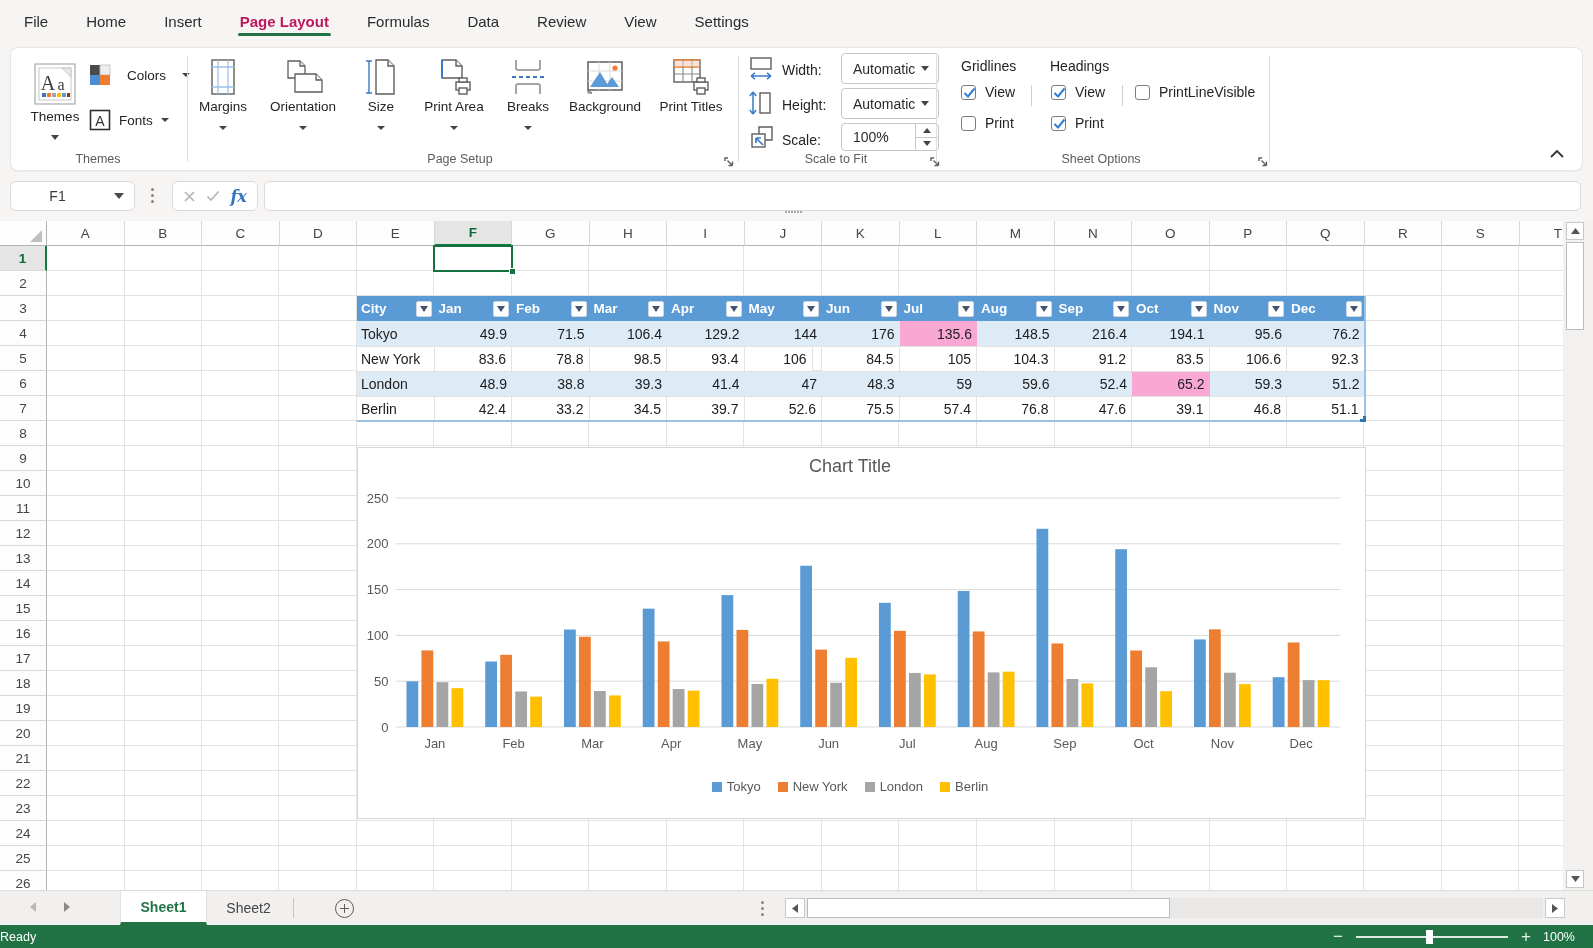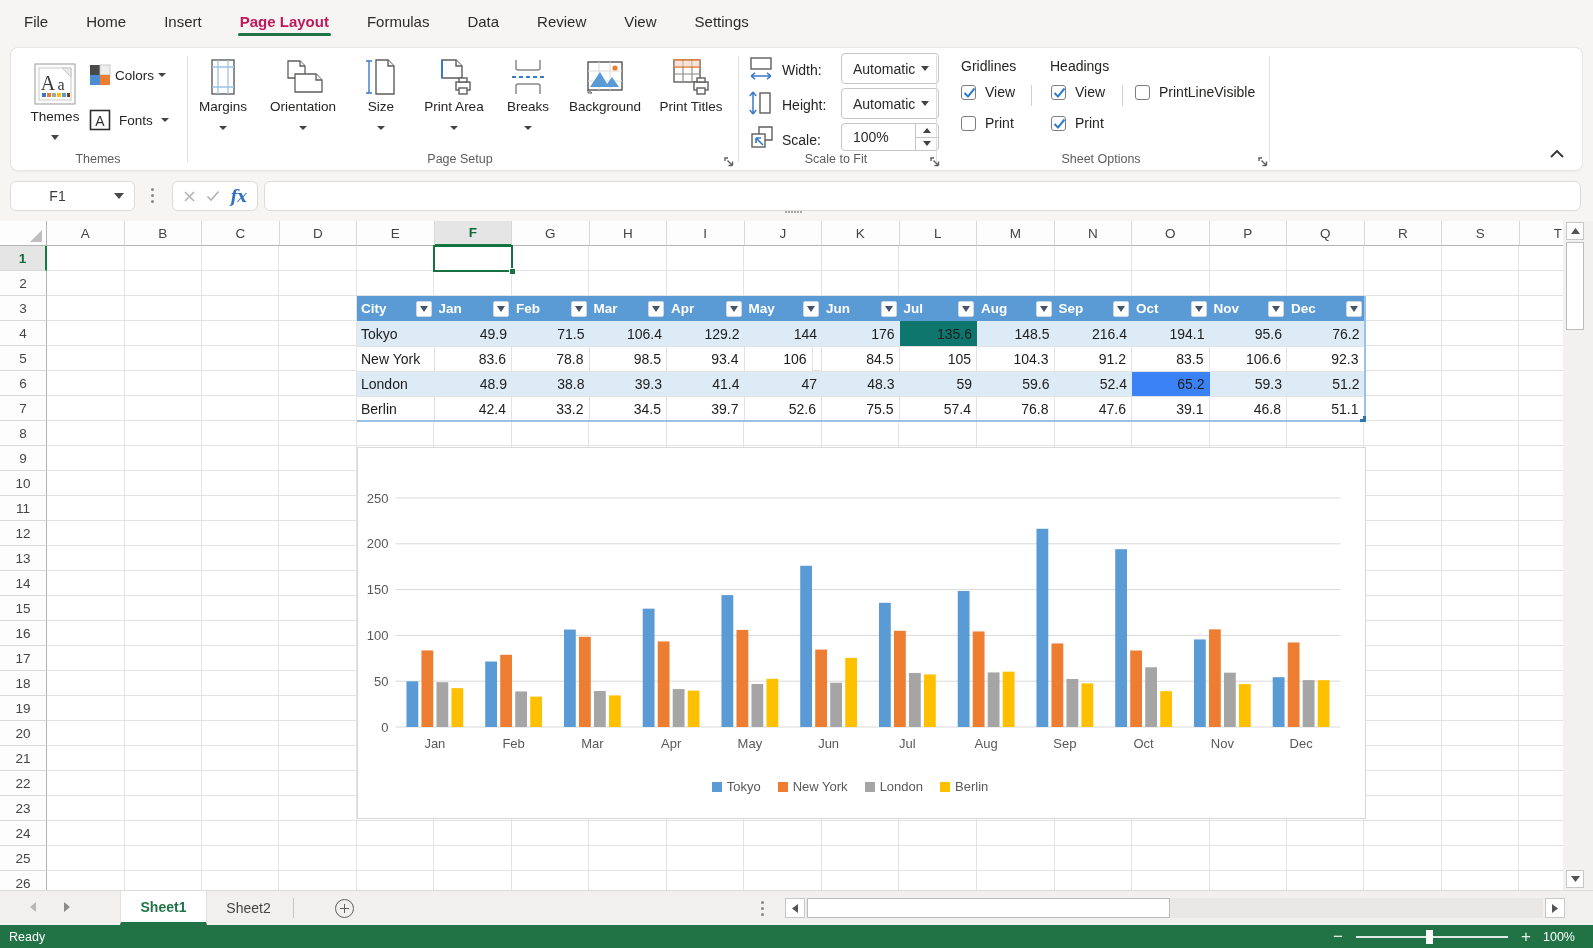--- a/index.html
+++ b/index.html
@@ -82,21 +82,21 @@
   #sheet2tab { position:absolute; left:207px; top:0; width:83px; height:34px; display:flex; align-items:center; justify-content:center; font-size:14px; color:#444; }
   #tabdivider { position:absolute; left:293px; top:7px; width:1px; height:20px; background:#c6c5c3; }
   #addsheet { position:absolute; left:335px; top:8px; width:19px; height:19px; border:1.5px solid #5f5e5c; border-radius:50%; display:flex; align-items:center; justify-content:center; }
   #addsheet::before, #addsheet::after { content:""; position:absolute; background:#5f5e5c; }
   #addsheet::before { width:9px; height:1.5px; }
   #addsheet::after { width:1.5px; height:9px; }
   #hsb-track { position:absolute; left:806px; top:7px; width:737px; height:20px; background:#e9e8e6; }
 
   
   #statusbar { left:0; top:925px; width:1593px; height:23px; background:#217346; color:#fff; display:flex; align-items:center; }
-  #status-ready { font-size:12.5px; padding-left:9px; }
+  #status-ready { font-size:12.5px; }
   #zoomctrl { position:absolute; right:0; top:0; height:23px; display:flex; align-items:center; }
   #zoom-minus, #zoom-plus { color:#e8f0ea; font-size:17px; width:14px; text-align:center; line-height:20px; }
   #zoom-track { width:152px; height:2px; background:rgba(255,255,255,.85); margin:0 11px; position:relative; }
   #zoom-thumb { position:absolute; left:70px; top:-6px; width:7px; height:14px; background:#fff; }
   #zoom-label { font-size:12.5px; width:52px; text-align:center; margin-right:8px; }
 </style>
 </head>
 <body>
 
 <div id="menubar" class="abs">
@@ -125,21 +125,21 @@
         <rect x="13" y="30" width="4" height="4" fill="#ed7d31"></rect>
         <rect x="18" y="30" width="4" height="4" fill="#a5a5a5"></rect>
         <rect x="23" y="30" width="4" height="4" fill="#ffc000"></rect>
         <rect x="28" y="30" width="4" height="4" fill="#5b9bd5"></rect>
         <rect x="33" y="30" width="3" height="4" fill="#843c0c"></rect>
       </svg>
     </div>
     <div class="blabel">Themes</div>
     <div class="bdrop"><span class="dropdown-tri"></span></div>
   </div>
-  <div style="position:absolute; left:78px; top:15px; width:105px; height:24px; display:flex; align-items:center; gap:4px;">
+  <div style="position:absolute; left:78px; top:15px; width:105px; height:24px; display:flex; align-items:center; gap:16px;">
     <svg width="22" height="22" viewBox="0 0 22 22">
       <rect x="1" y="1" width="10" height="10" fill="#4a4a4a"></rect>
       <rect x="11" y="1" width="10" height="10" fill="#ededed" stroke="#bdbdbd" stroke-width="0.8"></rect>
       <rect x="1" y="11" width="10" height="10" fill="#4a8fd3"></rect>
       <rect x="11" y="11" width="10" height="10" fill="#ed7d31"></rect>
     </svg>
     <span style="font-size:13.5px;">Colors</span>
     <span class="dropdown-tri" style="border-top-width:4px;"></span>
   </div>
   <div style="position:absolute; left:78px; top:60px; width:105px; height:24px; display:flex; align-items:center; gap:8px;">
@@ -516,21 +516,21 @@
           <i></i>
         </span>
       </div>
       <div class="t-cell city" style="left: 0px; top: 25px; width: 77.5px; background: rgb(221, 235, 247);">Tokyo</div>
       <div class="t-cell num" style="left: 77.5px; top: 25px; width: 77.5px; background: rgb(221, 235, 247);">49.9</div>
       <div class="t-cell num" style="left: 155px; top: 25px; width: 77.5px; background: rgb(221, 235, 247);">71.5</div>
       <div class="t-cell num" style="left: 232.5px; top: 25px; width: 77.5px; background: rgb(221, 235, 247);">106.4</div>
       <div class="t-cell num" style="left: 310px; top: 25px; width: 77.5px; background: rgb(221, 235, 247);">129.2</div>
       <div class="t-cell num" style="left: 387.5px; top: 25px; width: 77.5px; background: rgb(221, 235, 247);">144</div>
       <div class="t-cell num" style="left: 465px; top: 25px; width: 77.5px; background: rgb(221, 235, 247);">176</div>
-      <div class="t-cell num" style="left: 542.5px; top: 25px; width: 77.5px; background: #0f766e;">135.6</div>
+      <div class="t-cell num" style="left: 542.5px; top: 25px; width: 77.5px; background: #f9a8d4;">135.6</div>
       <div class="t-cell num" style="left: 620px; top: 25px; width: 77.5px; background: rgb(221, 235, 247);">148.5</div>
       <div class="t-cell num" style="left: 697.5px; top: 25px; width: 77.5px; background: rgb(221, 235, 247);">216.4</div>
       <div class="t-cell num" style="left: 775px; top: 25px; width: 77.5px; background: rgb(221, 235, 247);">194.1</div>
       <div class="t-cell num" style="left: 852.5px; top: 25px; width: 77.5px; background: rgb(221, 235, 247);">95.6</div>
       <div class="t-cell num" style="left: 930px; top: 25px; width: 77.5px; background: rgb(221, 235, 247);">76.2</div>
       <div class="t-cell city" style="left: 0px; top: 50px; width: 77.5px; background: rgb(255, 255, 255); border-right: 1px solid rgb(227, 227, 227);">New York</div>
       <div class="t-cell num" style="left: 77.5px; top: 50px; width: 77.5px; background: rgb(255, 255, 255); border-right: 1px solid rgb(227, 227, 227);">83.6</div>
       <div class="t-cell num" style="left: 155px; top: 50px; width: 77.5px; background: rgb(255, 255, 255); border-right: 1px solid rgb(227, 227, 227);">78.8</div>
       <div class="t-cell num" style="left: 232.5px; top: 50px; width: 77.5px; background: rgb(255, 255, 255); border-right: 1px solid rgb(227, 227, 227);">98.5</div>
       <div class="t-cell num" style="left: 310px; top: 50px; width: 77.5px; background: rgb(255, 255, 255); border-right: 1px solid rgb(227, 227, 227);">93.4</div>
@@ -545,21 +545,21 @@
       <div class="t-cell city" style="left: 0px; top: 75px; width: 77.5px; background: rgb(221, 235, 247); border-top: 0px;">London</div>
       <div class="t-cell num" style="left: 77.5px; top: 75px; width: 77.5px; background: rgb(221, 235, 247); border-top: 0px;">48.9</div>
       <div class="t-cell num" style="left: 155px; top: 75px; width: 77.5px; background: rgb(221, 235, 247); border-top: 0px;">38.8</div>
       <div class="t-cell num" style="left: 232.5px; top: 75px; width: 77.5px; background: rgb(221, 235, 247); border-top: 0px;">39.3</div>
       <div class="t-cell num" style="left: 310px; top: 75px; width: 77.5px; background: rgb(221, 235, 247); border-top: 0px;">41.4</div>
       <div class="t-cell num" style="left: 387.5px; top: 75px; width: 77.5px; background: rgb(221, 235, 247); border-top: 0px;">47</div>
       <div class="t-cell num" style="left: 465px; top: 75px; width: 77.5px; background: rgb(221, 235, 247); border-top: 0px;">48.3</div>
       <div class="t-cell num" style="left: 542.5px; top: 75px; width: 77.5px; background: rgb(221, 235, 247); border-top: 0px;">59</div>
       <div class="t-cell num" style="left: 620px; top: 75px; width: 77.5px; background: rgb(221, 235, 247); border-top: 0px;">59.6</div>
       <div class="t-cell num" style="left: 697.5px; top: 75px; width: 77.5px; background: rgb(221, 235, 247); border-top: 0px;">52.4</div>
-      <div class="t-cell num" style="left: 775px; top: 75px; width: 77.5px; background: #3b82f6; border-top: 0px;">65.2</div>
+      <div class="t-cell num" style="left: 775px; top: 75px; width: 77.5px; background: #f9a8d4; border-top: 0px;">65.2</div>
       <div class="t-cell num" style="left: 852.5px; top: 75px; width: 77.5px; background: rgb(221, 235, 247); border-top: 0px;">59.3</div>
       <div class="t-cell num" style="left: 930px; top: 75px; width: 77.5px; background: rgb(221, 235, 247); border-top: 0px;">51.2</div>
       <div class="t-cell city" style="left: 0px; top: 100px; width: 77.5px; background: rgb(255, 255, 255); border-right: 1px solid rgb(227, 227, 227);">Berlin</div>
       <div class="t-cell num" style="left: 77.5px; top: 100px; width: 77.5px; background: rgb(255, 255, 255); border-right: 1px solid rgb(227, 227, 227);">42.4</div>
       <div class="t-cell num" style="left: 155px; top: 100px; width: 77.5px; background: rgb(255, 255, 255); border-right: 1px solid rgb(227, 227, 227);">33.2</div>
       <div class="t-cell num" style="left: 232.5px; top: 100px; width: 77.5px; background: rgb(255, 255, 255); border-right: 1px solid rgb(227, 227, 227);">34.5</div>
       <div class="t-cell num" style="left: 310px; top: 100px; width: 77.5px; background: rgb(255, 255, 255); border-right: 1px solid rgb(227, 227, 227);">39.7</div>
       <div class="t-cell num" style="left: 387.5px; top: 100px; width: 77.5px; background: rgb(255, 255, 255); border-right: 1px solid rgb(227, 227, 227);">52.6</div>
       <div class="t-cell num" style="left: 465px; top: 100px; width: 77.5px; background: rgb(255, 255, 255); border-right: 1px solid rgb(227, 227, 227);">75.5</div>
       <div class="t-cell num" style="left: 542.5px; top: 100px; width: 77.5px; background: rgb(255, 255, 255); border-right: 1px solid rgb(227, 227, 227);">57.4</div>
@@ -573,20 +573,21 @@
       <div style="position: absolute; left: 0px; right: 0px; top: 100px; height: 1px; background: rgb(227, 227, 227);"></div>
       <div style="position: absolute; left: 0px; right: -1px; bottom: -1px; height: 2px; background: rgb(155, 194, 230);"></div>
       <div style="position: absolute; right: -1px; top: 0px; bottom: -1px; width: 2px; background: rgb(155, 194, 230);"></div>
       <div style="position: absolute; right: -1px; bottom: -1px; width: 6px; height: 6px; border-right: 3px solid rgb(46, 117, 182); border-bottom: 3px solid rgb(46, 117, 182);"></div>
     </div>
 
   <div id="selcell" style="left: 433px; top: 23.5px; width: 80px; height: 27.5px;"></div>
   <div id="fillhandle" style="left: 508.5px; top: 46.5px;"></div>
 
   <div id="chartbox" class="abs">
+    <div id="charttitle">Chart Title</div>
     <svg id="chartsvg" width="1007" height="370" style="position:absolute; left:0; top:0;">
         <line x1="37.5" x2="982.5" y1="279" y2="279" stroke="#d9d9d9" stroke-width="1"></line>
         <text x="30.5" y="283.5" text-anchor="end" font-size="13" fill="#595959" font-family="Liberation Sans, sans-serif">0</text>
         <line x1="37.5" x2="982.5" y1="233.2" y2="233.2" stroke="#d9d9d9" stroke-width="1"></line>
         <text x="30.5" y="237.7" text-anchor="end" font-size="13" fill="#595959" font-family="Liberation Sans, sans-serif">50</text>
         <line x1="37.5" x2="982.5" y1="187.39999999999998" y2="187.39999999999998" stroke="#d9d9d9" stroke-width="1"></line>
         <text x="30.5" y="191.89999999999998" text-anchor="end" font-size="13" fill="#595959" font-family="Liberation Sans, sans-serif">100</text>
         <line x1="37.5" x2="982.5" y1="141.6" y2="141.6" stroke="#d9d9d9" stroke-width="1"></line>
         <text x="30.5" y="146.1" text-anchor="end" font-size="13" fill="#595959" font-family="Liberation Sans, sans-serif">150</text>
         <line x1="37.5" x2="982.5" y1="95.79999999999998" y2="95.79999999999998" stroke="#d9d9d9" stroke-width="1"></line>

